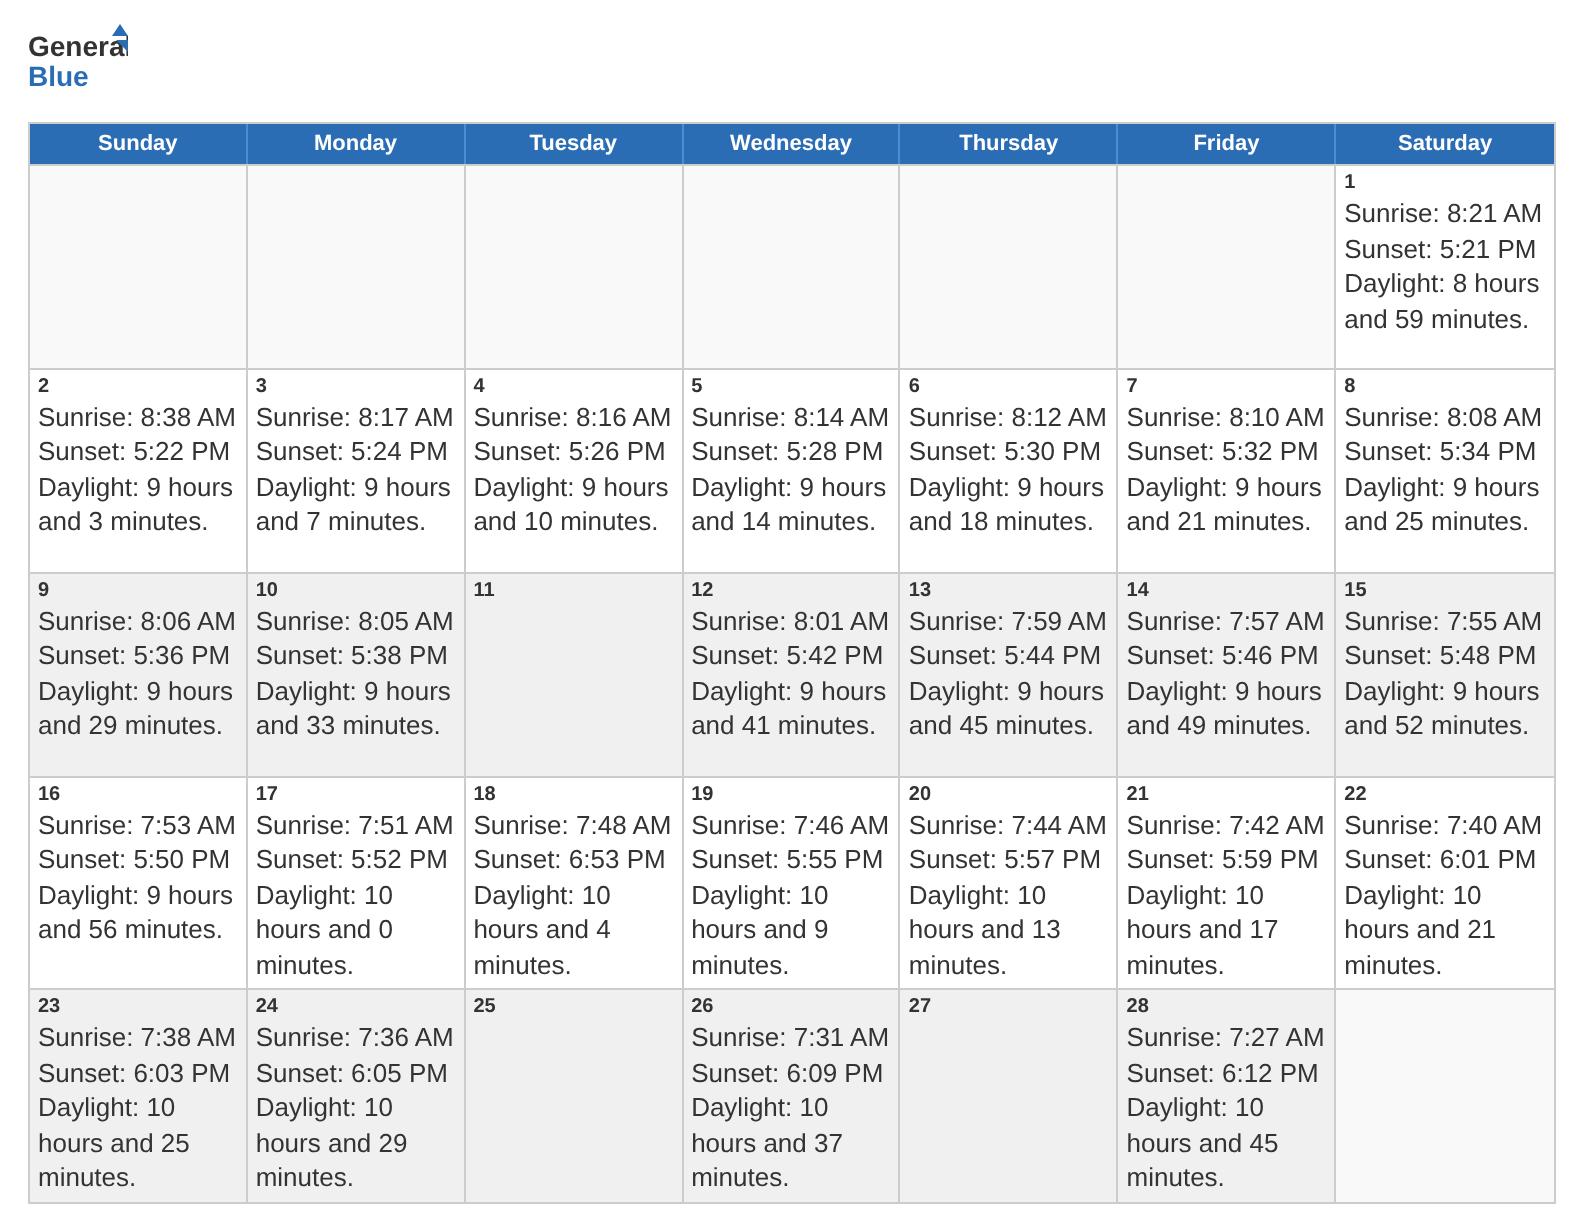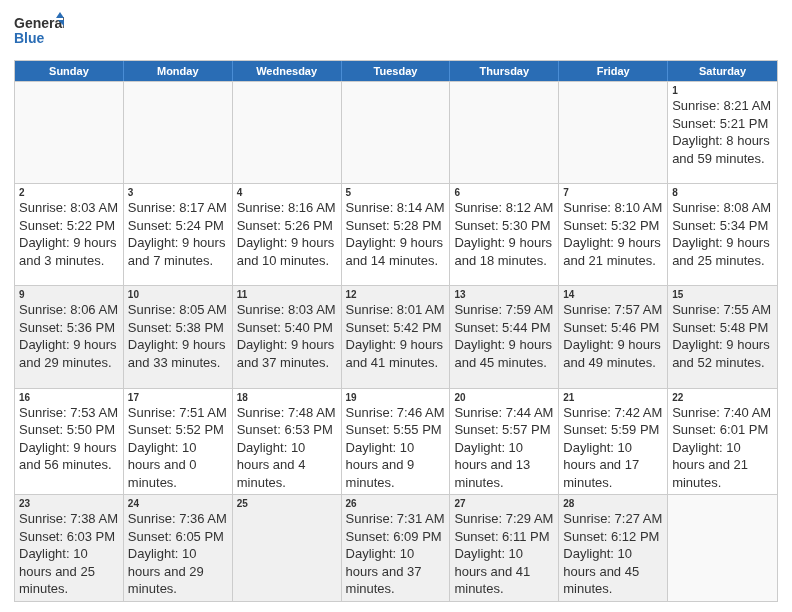--- a/index.html
+++ b/index.html
@@ -112,22 +112,22 @@
     <div class="title-area">
       <div class="month-title"></div>
       <div class="subtitle"></div>
     </div>
   </div>
 
   <div class="calendar">
     <div class="cal-header">
     <div class="cal-header-cell">Sunday</div>
         <div class="cal-header-cell">Monday</div>
+        <div class="cal-header-cell">Tuesday</div>
         <div class="cal-header-cell">Wednesday</div>
-        <div class="cal-header-cell">Tuesday</div>
         <div class="cal-header-cell">Thursday</div>
         <div class="cal-header-cell">Friday</div>
         <div class="cal-header-cell">Saturday</div>
       </div>
     <div class="cal-body">
     <div class="cal-row">
           <div class="cal-cell empty"></div>
           <div class="cal-cell empty"></div>
           <div class="cal-cell empty"></div>
           <div class="cal-cell empty"></div>
@@ -136,21 +136,21 @@
           <div class="cal-cell">
             <span class="day-num">1</span>
             <div class="cell-text">Sunrise: 8:21 AM
 Sunset: 5:21 PM
 Daylight: 8 hours and 59 minutes.</div>
           </div>
         </div>
         <div class="cal-row">
           <div class="cal-cell">
             <span class="day-num">2</span>
-            <div class="cell-text">Sunrise: 8:03 AM
+            <div class="cell-text">Sunrise: 8:38 AM
 Sunset: 5:22 PM
 Daylight: 9 hours and 3 minutes.</div>
           </div>
           <div class="cal-cell">
             <span class="day-num">3</span>
             <div class="cell-text">Sunrise: 8:17 AM
 Sunset: 5:24 PM
 Daylight: 9 hours and 7 minutes.</div>
           </div>
           <div class="cal-cell">
@@ -192,23 +192,20 @@
 Daylight: 9 hours and 29 minutes.</div>
           </div>
           <div class="cal-cell shaded">
             <span class="day-num">10</span>
             <div class="cell-text">Sunrise: 8:05 AM
 Sunset: 5:38 PM
 Daylight: 9 hours and 33 minutes.</div>
           </div>
           <div class="cal-cell shaded">
             <span class="day-num">11</span>
-            <div class="cell-text">Sunrise: 8:03 AM
-Sunset: 5:40 PM
-Daylight: 9 hours and 37 minutes.</div>
           </div>
           <div class="cal-cell shaded">
             <span class="day-num">12</span>
             <div class="cell-text">Sunrise: 8:01 AM
 Sunset: 5:42 PM
 Daylight: 9 hours and 41 minutes.</div>
           </div>
           <div class="cal-cell shaded">
             <span class="day-num">13</span>
             <div class="cell-text">Sunrise: 7:59 AM
@@ -289,23 +286,20 @@
             <span class="day-num">25</span>
           </div>
           <div class="cal-cell shaded">
             <span class="day-num">26</span>
             <div class="cell-text">Sunrise: 7:31 AM
 Sunset: 6:09 PM
 Daylight: 10 hours and 37 minutes.</div>
           </div>
           <div class="cal-cell shaded">
             <span class="day-num">27</span>
-            <div class="cell-text">Sunrise: 7:29 AM
-Sunset: 6:11 PM
-Daylight: 10 hours and 41 minutes.</div>
           </div>
           <div class="cal-cell shaded">
             <span class="day-num">28</span>
             <div class="cell-text">Sunrise: 7:27 AM
 Sunset: 6:12 PM
 Daylight: 10 hours and 45 minutes.</div>
           </div>
           <div class="cal-cell empty"></div>
         </div>
       </div>

